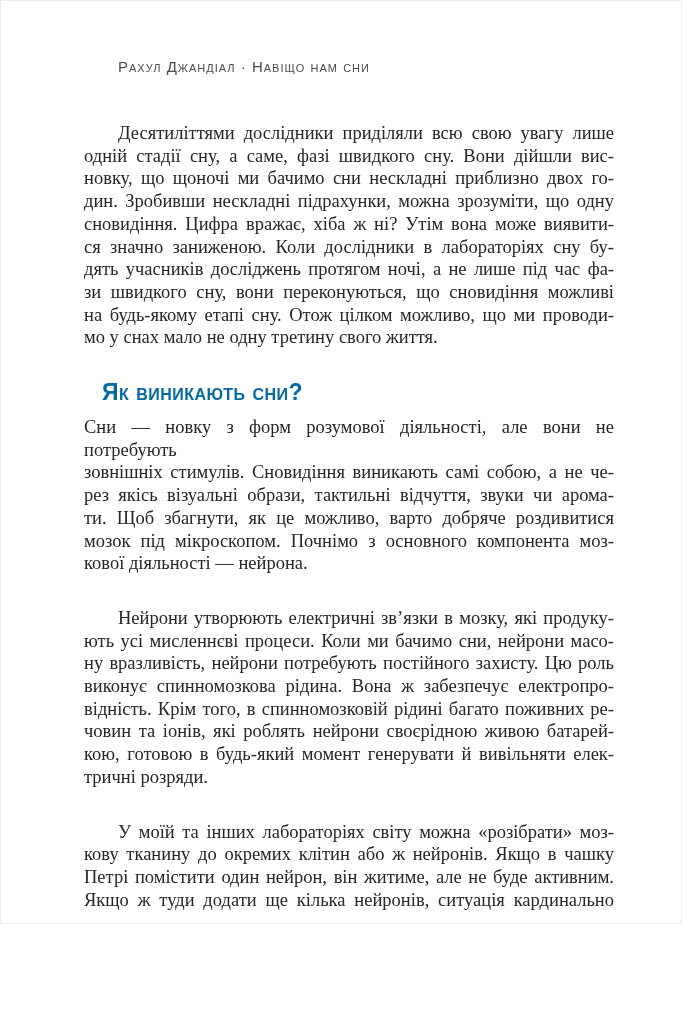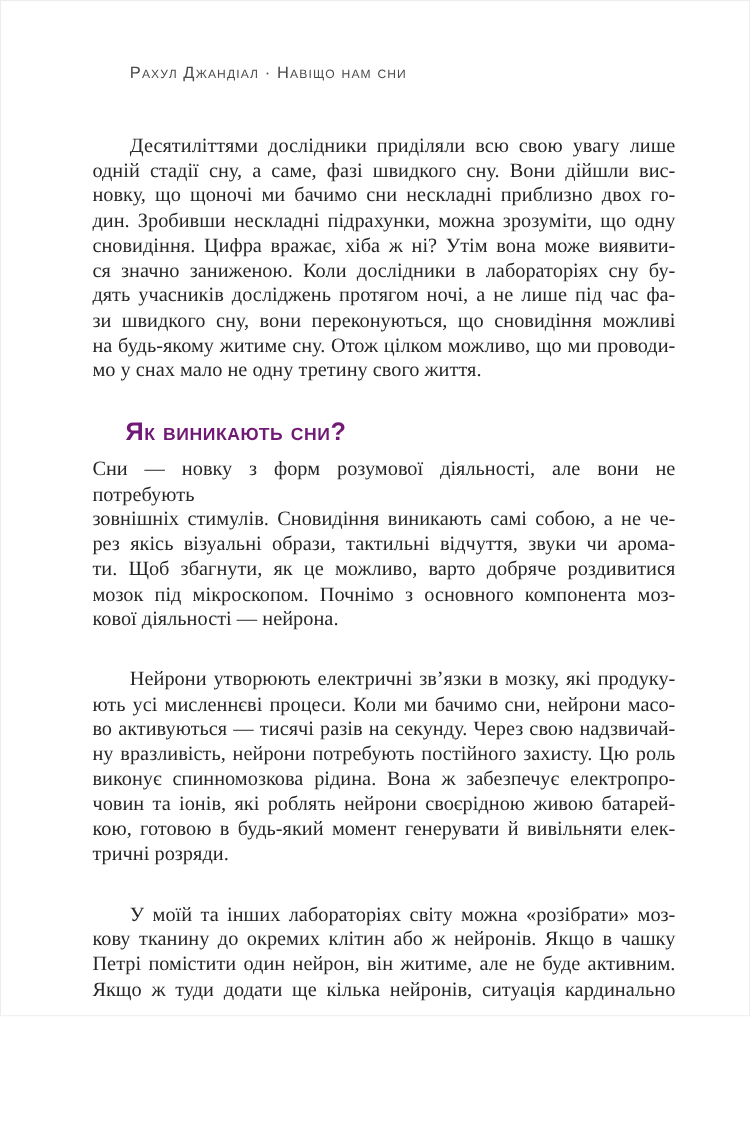--- a/index.html
+++ b/index.html
@@ -37,22 +37,22 @@
   .line { text-align: justify; white-space: nowrap; }
   .line.just { text-align-last: justify; white-space: normal; }
   .para.indent .line:first-child { text-indent: 34px; margin-top: 32px; }
   .section-heading {
     font-family: "Liberation Sans", sans-serif;
     font-variant: small-caps;
     font-weight: 700;
     font-size: 23px;
     line-height: 26px;
     letter-spacing: 0.5px;
-    color: #701a75;
-    margin: 30px 0 11px 30px;
+    color: #0369a1;
+    margin: 30px 0 11px 18px;
   }
   .page-number {
     position: absolute;
     left: 117px;
     top: 937px;
     font-size: 16px;
     color: #333333;
   }
 </style>
 </head>
@@ -65,42 +65,42 @@
     <div>
         <div class="para indent">
           <div class="line just">Десятиліттями дослідники приділяли всю свою увагу лише</div>
           <div class="line just">одній стадії сну, а саме, фазі швидкого сну. Вони дійшли вис-</div>
           <div class="line just">новку, що щоночі ми бачимо сни нескладні приблизно двох го-</div>
           <div class="line just">дин. Зробивши нескладні підрахунки, можна зрозуміти, що одну</div>
           <div class="line just">сновидіння. Цифра вражає, хіба ж ні? Утім вона може виявити-</div>
           <div class="line just">ся значно заниженою. Коли дослідники в лабораторіях сну бу-</div>
           <div class="line just">дять учасників досліджень протягом ночі, а не лише під час фа-</div>
           <div class="line just">зи швидкого сну, вони переконуються, що сновидіння можливі</div>
-          <div class="line just">на будь-якому житиме сну. Отож цілком можливо, що ми проводи-</div>
+          <div class="line just">на будь-якому етапі сну. Отож цілком можливо, що ми проводи-</div>
           <div class="line">мо у снах мало не одну третину свого життя.</div>
         </div>
       </div>
 
     <div class="section-heading">Як виникають сни?</div>
 
     <div>
         <div class="para">
           <div class="line just">Сни — новку з форм розумової діяльності, але вони не потребують</div>
           <div class="line just">зовнішніх стимулів. Сновидіння виникають самі собою, а не че-</div>
           <div class="line just">рез якісь візуальні образи, тактильні відчуття, звуки чи арома-</div>
           <div class="line just">ти. Щоб збагнути, як це можливо, варто добряче роздивитися</div>
           <div class="line just">мозок під мікроскопом. Почнімо з основного компонента моз-</div>
           <div class="line">кової діяльності — нейрона.</div>
         </div>
         <div class="para indent">
           <div class="line just">Нейрони утворюють електричні зв’язки в мозку, які продуку-</div>
           <div class="line just">ють усі мисленнєві процеси. Коли ми бачимо сни, нейрони масо-</div>
-          <div class="line just">во активуються — тисячі разів на секунду. Через свою надзвичай-</div>
           <div class="line just">ну вразливість, нейрони потребують постійного захисту. Цю роль</div>
           <div class="line just">виконує спинномозкова рідина. Вона ж забезпечує електропро-</div>
+          <div class="line just">відність. Крім того, в спинномозковій рідині багато поживних ре-</div>
           <div class="line just">човин та іонів, які роблять нейрони своєрідною живою батарей-</div>
           <div class="line just">кою, готовою в будь-який момент генерувати й вивільняти елек-</div>
           <div class="line">тричні розряди.</div>
         </div>
         <div class="para indent">
           <div class="line just">У моїй та інших лабораторіях світу можна «розібрати» моз-</div>
           <div class="line just">кову тканину до окремих клітин або ж нейронів. Якщо в чашку</div>
           <div class="line just">Петрі помістити один нейрон, він житиме, але не буде активним.</div>
           <div class="line just">Якщо ж туди додати ще кілька нейронів, ситуація кардинально</div>
         </div>

